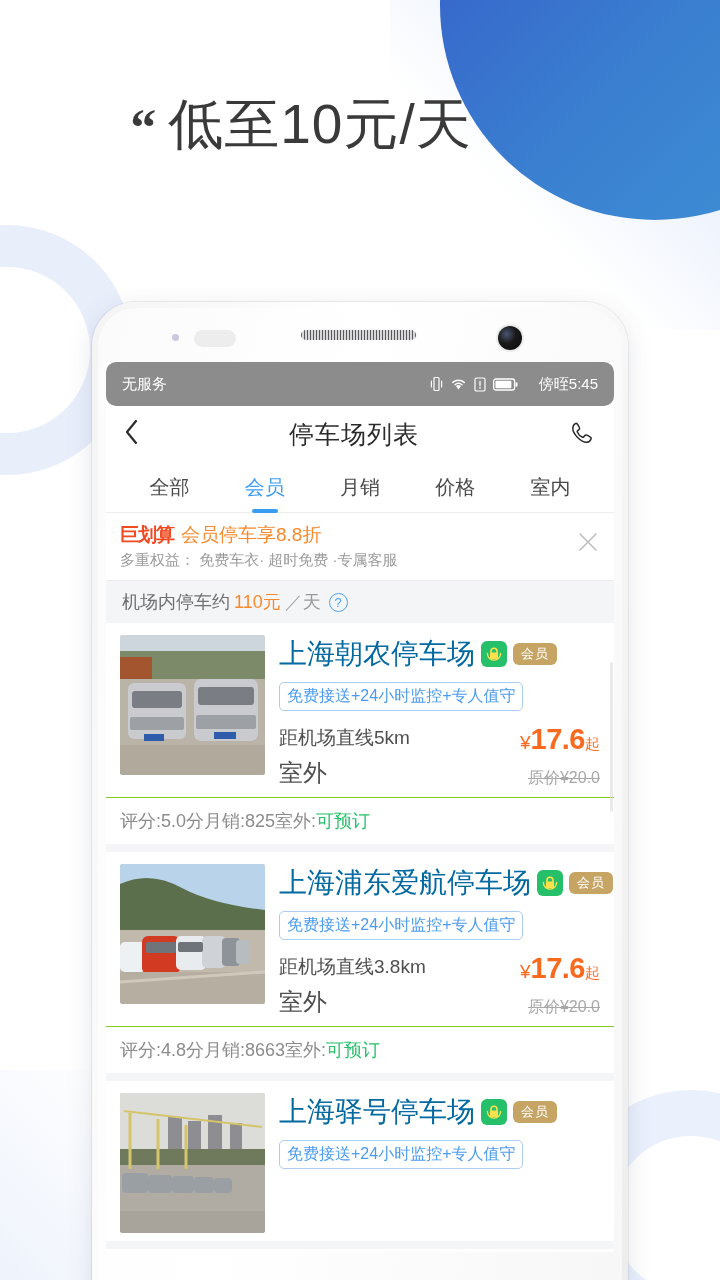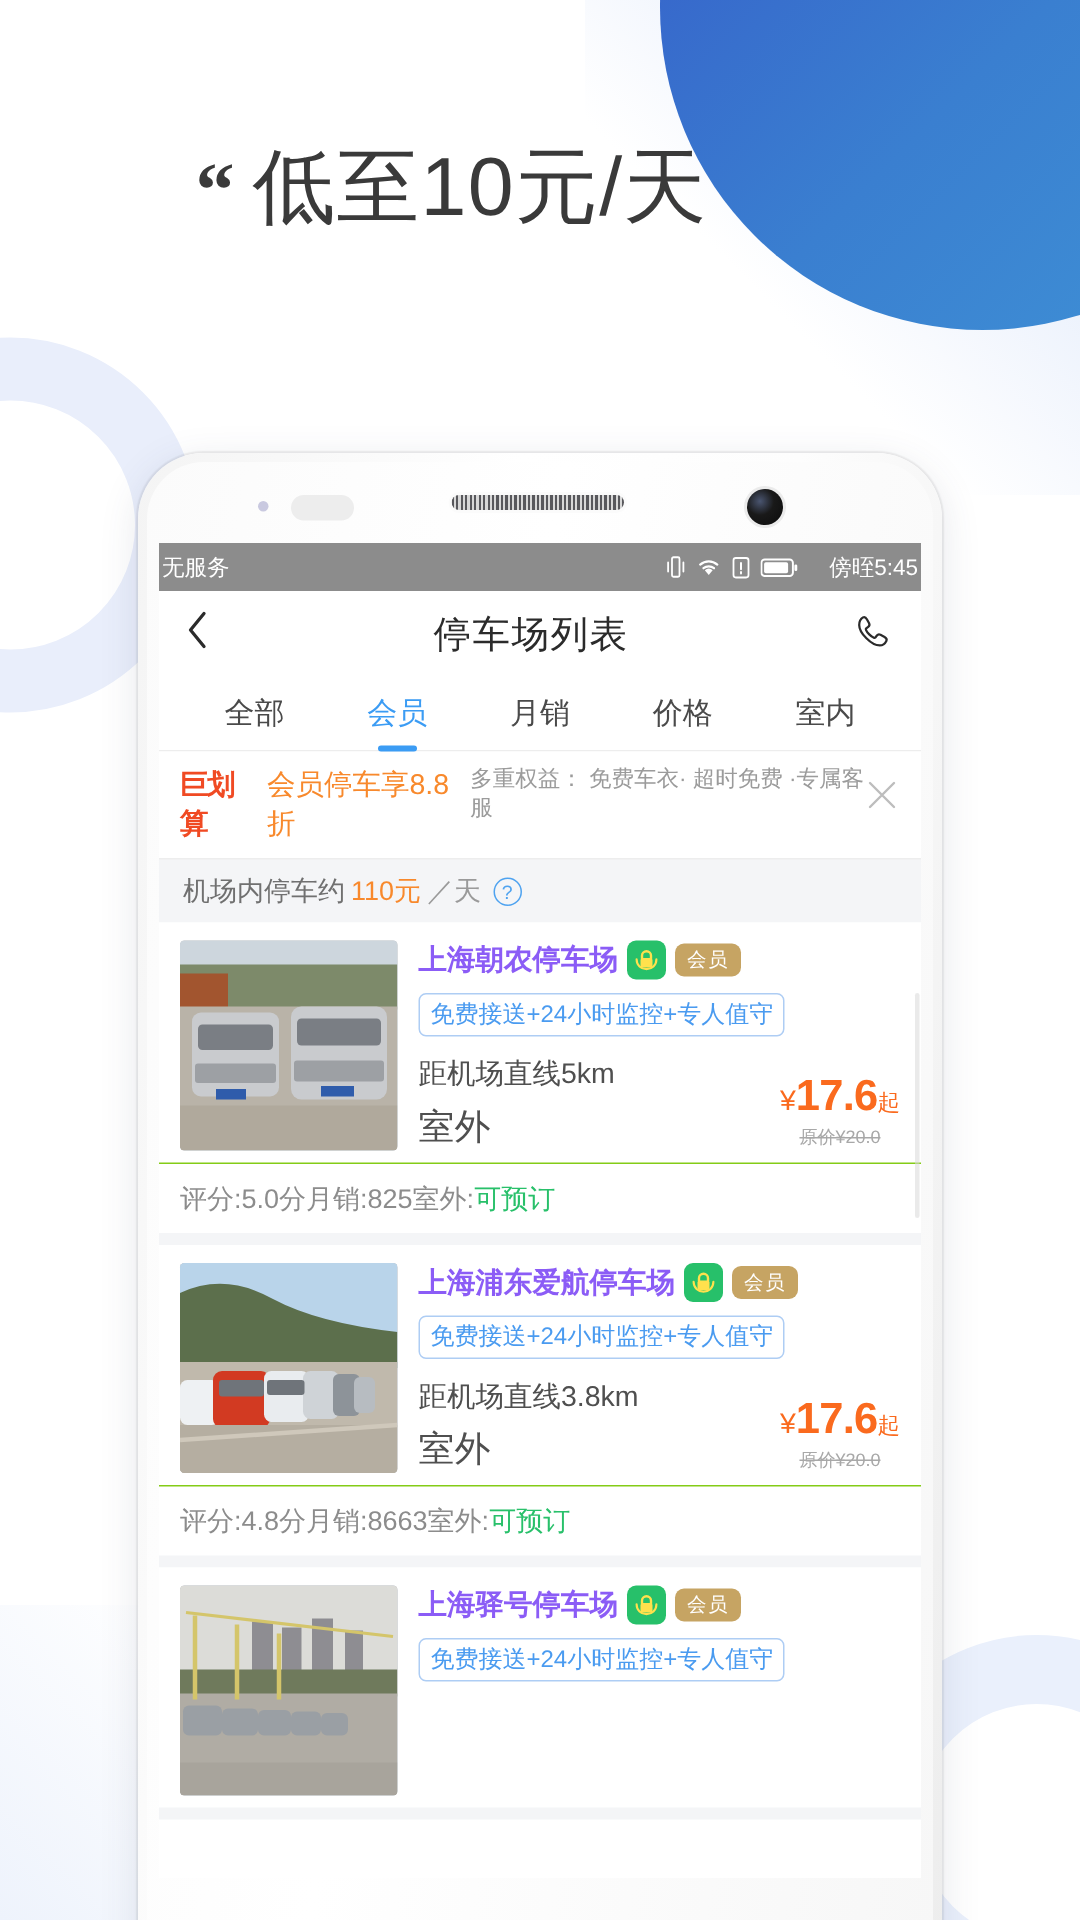--- a/index.html
+++ b/index.html
@@ -96,23 +96,23 @@
     background:radial-gradient(circle at 36% 34%,#4a5570 0%,#191919 42%,#0b0b0b 100%);
     box-shadow:0 0 0 2px #ebebeb;
   }
 
   
   .screen {
     width:100%; height:890px; background:#fff; overflow:hidden;
     position:relative;
   }
   .statusbar{
-    height:32px; background:#8c8c8c;
+    height:44px; background:#8c8c8c;
     display:flex; align-items:center; justify-content:space-between;
-    padding:0 2px; color:#fff; font-size:15px;
+    padding:0 16px; color:#fff; font-size:15px;border-radius:10px;
   }
   .sb-right{ display:flex; align-items:center; gap:7px; }
   .sb-icon{ display:inline-flex; align-items:center; }
   .sb-time{ font-size:15px; margin-left:14px; }
 
   .navbar{
     height:56px; display:flex; align-items:center; justify-content:space-between;
     padding:0 18px; background:#fff;
   }
   .nav-back{ font-size:26px; color:#2b2b2b; line-height:1; font-weight:300;}
@@ -132,21 +132,21 @@
   .tab.active::after{
     content:""; position:absolute; left:50%; transform:translateX(-50%);
     bottom:-12px; width:26px; height:4px; border-radius:2px; background:#3b9cf4;
   }
   .tabs-divider{ height:1px; background:#ededed; }
 
   .promo{
     display:flex; align-items:flex-start; justify-content:space-between;
     padding:9px 14px 10px 14px; background:#fff;
   }
-  .promo-texts{ display:flex; flex-direction:row; gap:3px;}
+  .promo-texts{ display:flex; flex-direction:column; gap:3px;}
   .promo-line1{ display:flex; align-items:baseline; gap:7px; }
   .promo-brand{
     font-size:19px; font-weight:bold; color:#f04a23; letter-spacing:-1px;
   }
   .promo-main{ font-size:19px; color:#f8892c; }
   .promo-sub{ font-size:15px; color:#9b9b9b; }
   .promo-close{ color:#b5b5b5; font-size:26px; line-height:1; padding-top:8px; font-weight:300;}
 
   .airport-bar{
     background:#f4f5f7; padding:9px 16px;
@@ -166,21 +166,21 @@
   .card{ background:#fff; border-bottom:8px solid #f4f5f7; }
   .card-body{ display:flex; padding:12px 14px 8px 14px; gap:14px; }
   .thumb{
     width:145px; height:140px; flex:none; border-radius:3px; overflow:hidden;
     position:relative; background:#b9bdc2;
   }
   .thumb svg{ display:block; width:100%; height:100%; }
   .card-right{ flex:1; min-width:0; display:flex; flex-direction:column; }
   .card-title-row{ display:flex; align-items:center; gap:6px; }
   .card-title{
-    font-size:19px; font-weight:bold; color:#8b5cf6; white-space:nowrap;
+    font-size:28px; font-weight:normal; color:#0369a1; white-space:nowrap;
   }
   .safe-icon{
     width:26px; height:26px; border-radius:6px; flex:none;
     background:#27c06a; display:inline-flex; align-items:center; justify-content:center;
   }
   .member-badge{
     background:#c6a463; color:#fff; font-size:13px;
     padding:2px 8px; border-radius:6px; flex:none; letter-spacing:1px;
   }
   .svc-tag{
@@ -190,21 +190,21 @@
   }
   .meta-row{ display:flex; justify-content:space-between; align-items:flex-end; margin-top:12px;gap:48px; }
   .meta-left{ display:flex; flex-direction:column; gap:6px; }
   .meta-dist{ font-size:19px; color:#4f4f4f; }
   .meta-type{ font-size:24px; color:#4f4f4f; }
   .price-col{ text-align:right; }
   .price-now{ color:#fa6a1e; white-space:nowrap; }
   .price-yen{ font-size:19px; }
   .price-val{ font-size:29px; font-weight:bold; letter-spacing:-0.5px; }
   .price-qi{ font-size:15px; }
-  .price-old{ font-size:12px; color:#a8a8a8; text-decoration:line-through; margin-top:2px; white-space:nowrap;text-align:center; }
+  .price-old{ font-size:16px; color:#a8a8a8; text-decoration:line-through; margin-top:12px; white-space:nowrap; }
 
   .card-foot{
     border-top:1px solid #84cc16; padding:11px 14px;
     display:flex; font-size:18px; color:#8c8c8c;
   }
   .foot-ok{ color:#28c06a; }
 
   
   .scroll-hint{
     position:absolute; right:1px; top:300px; width:3px; height:150px;

